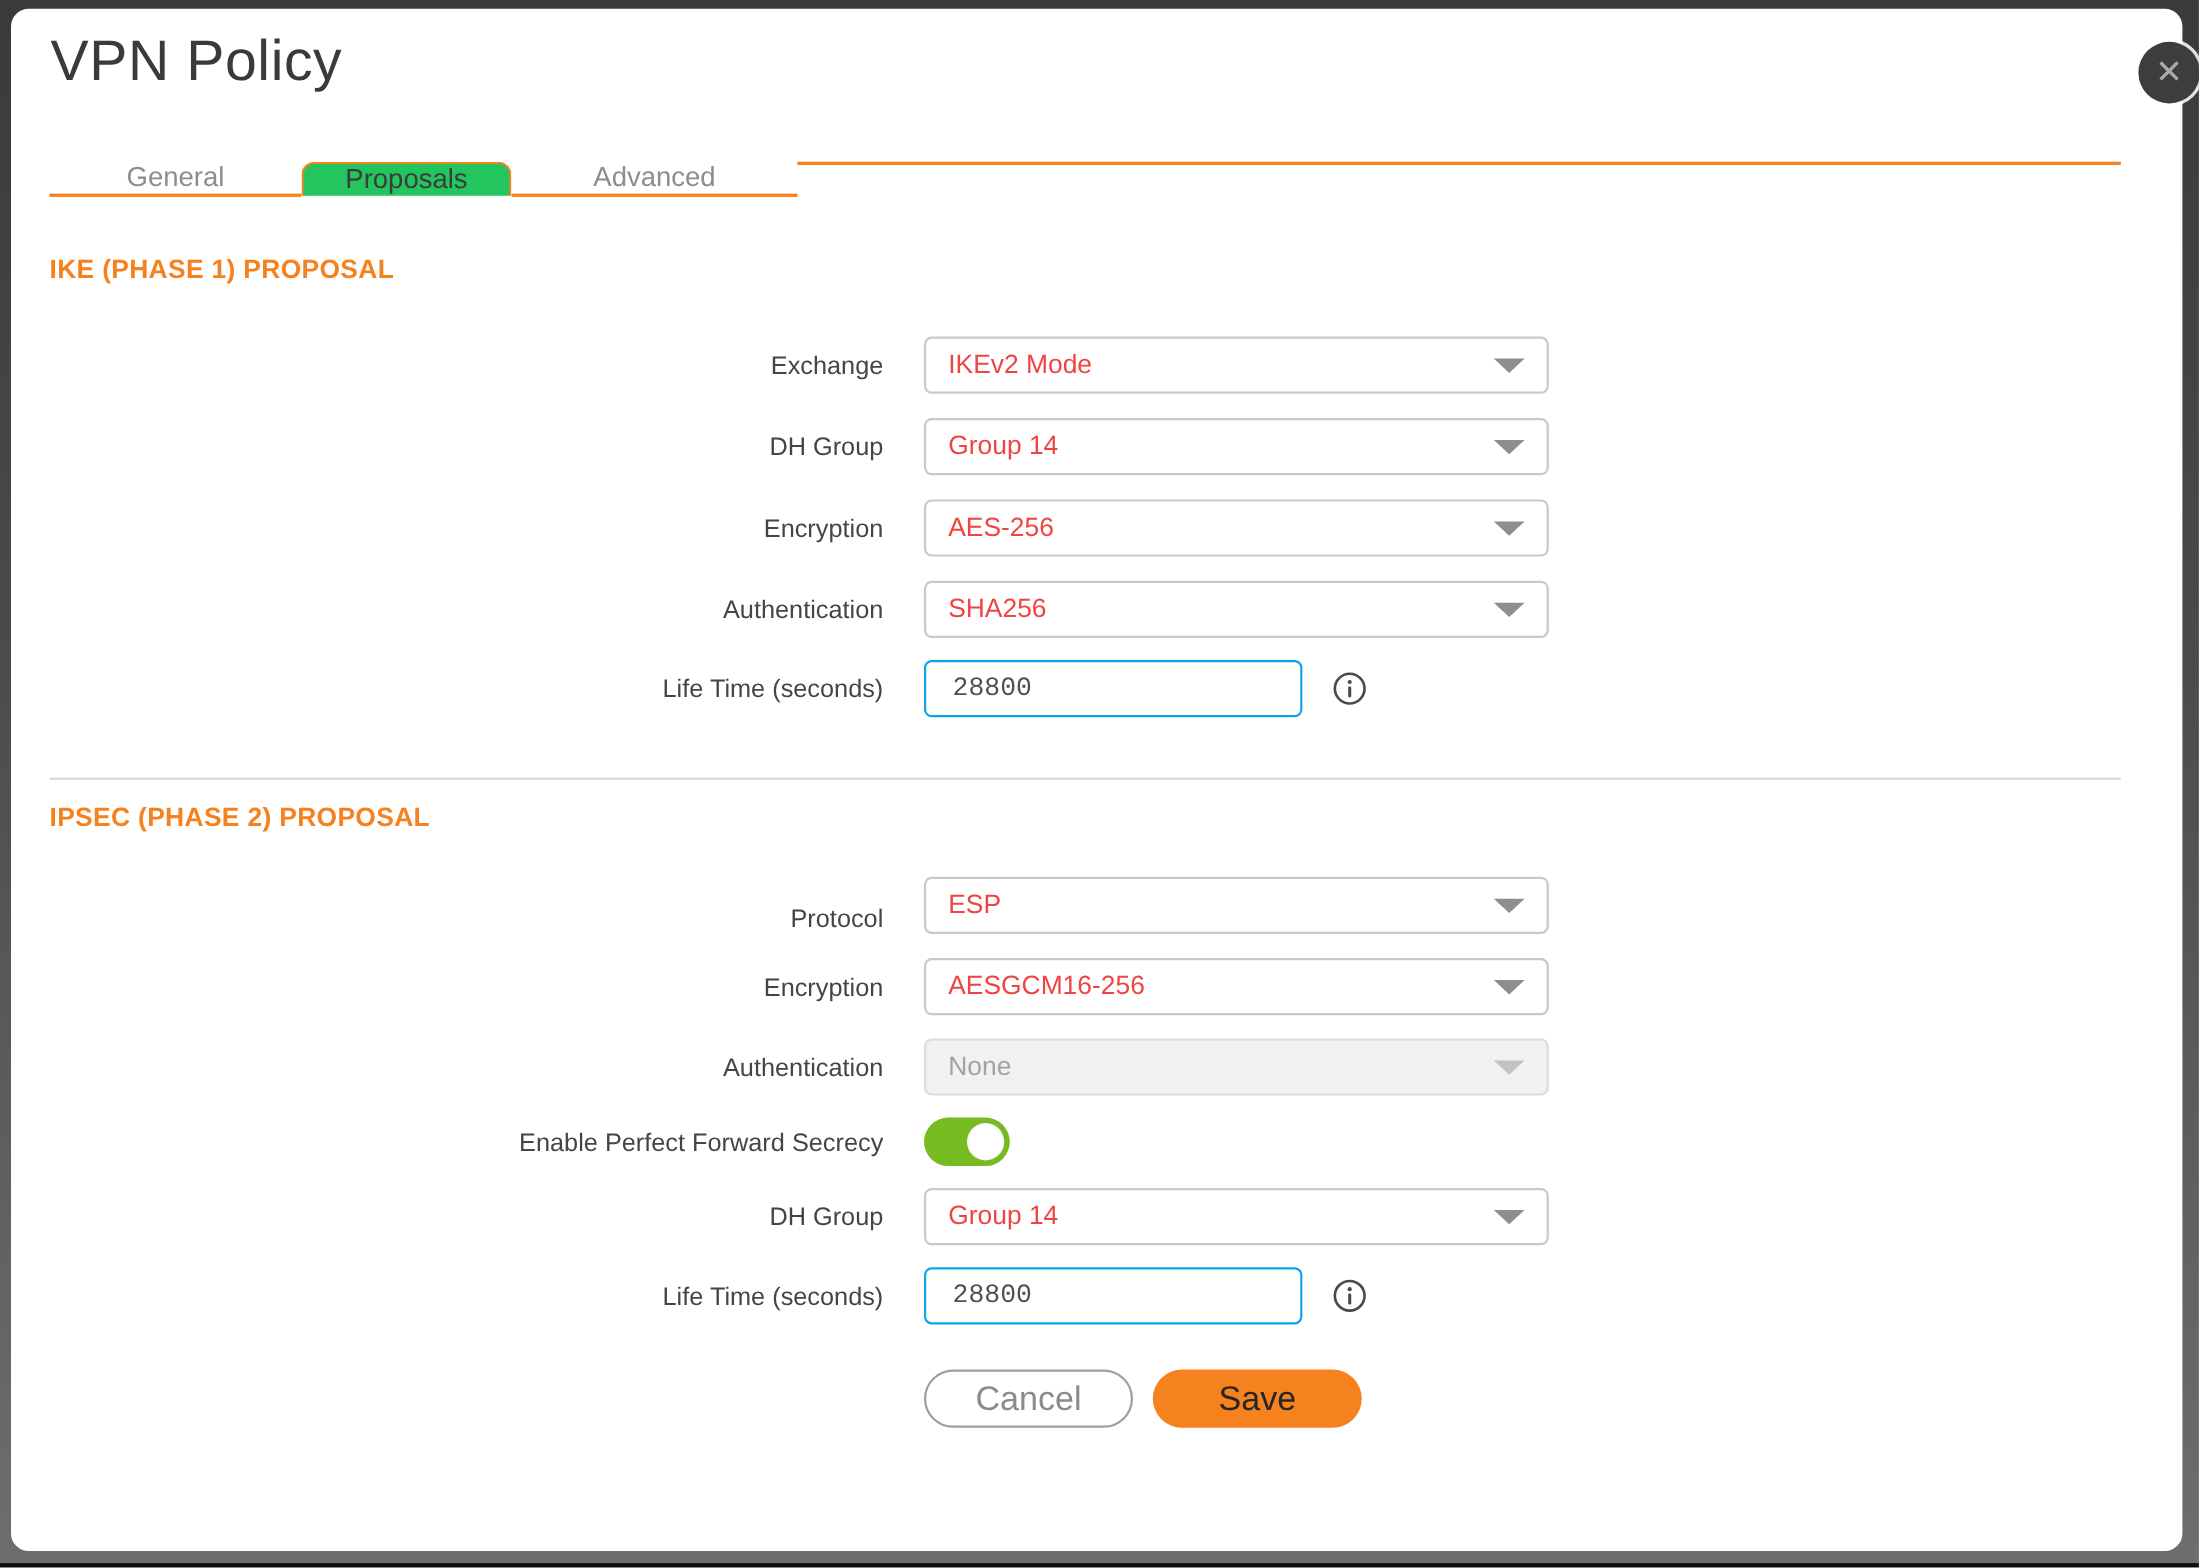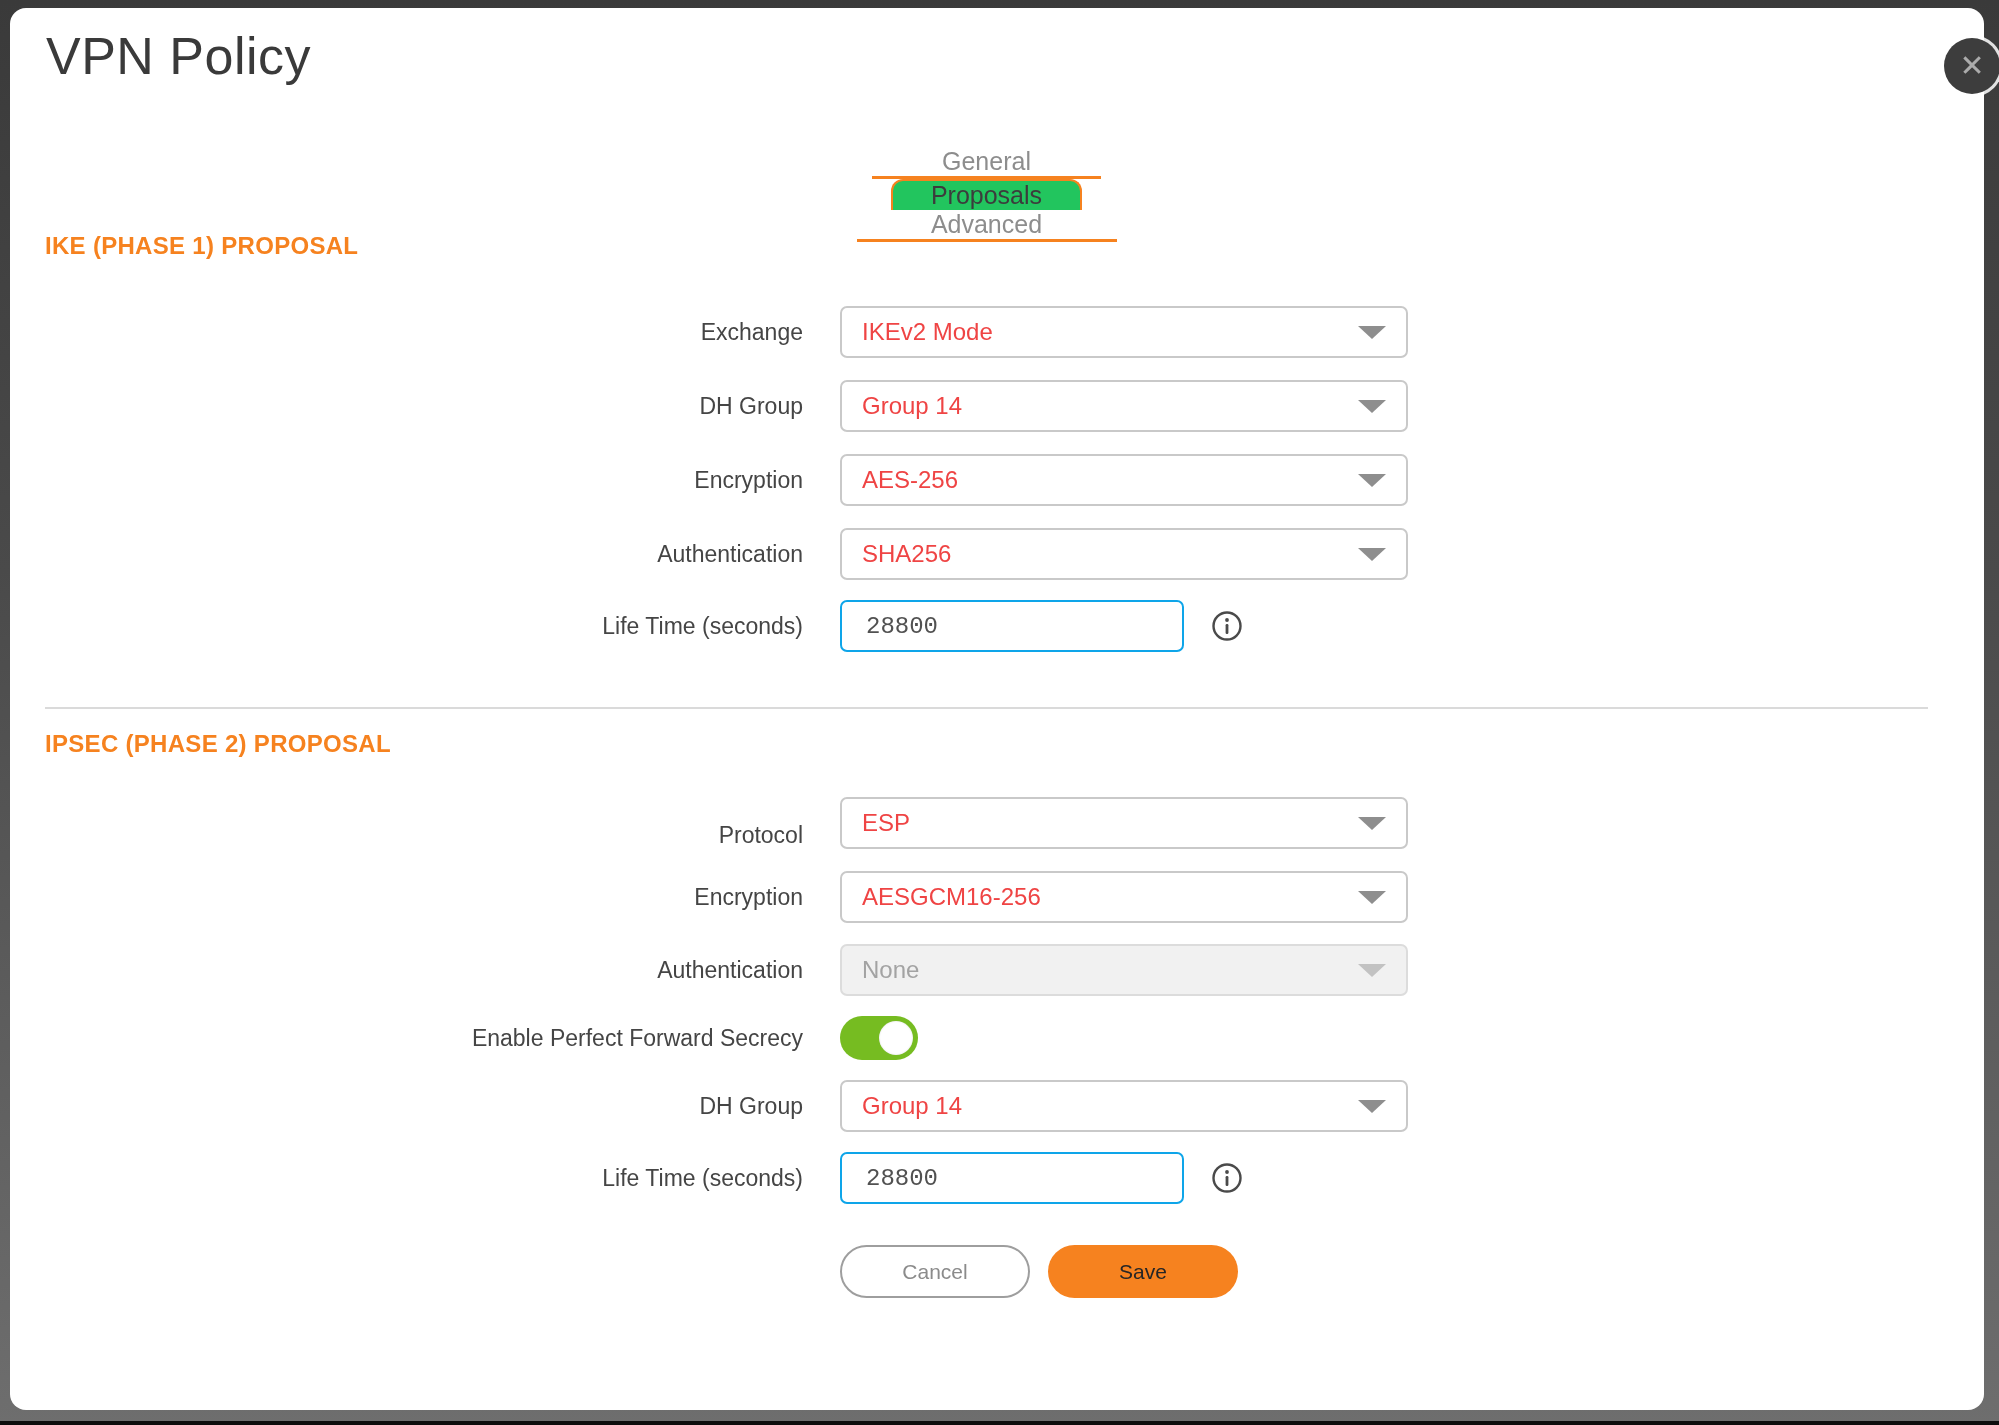--- a/index.html
+++ b/index.html
@@ -25,21 +25,21 @@
     position:absolute; left:1944px; top:38px; width:56px; height:56px;
     border-radius:50%; background:#3d3d3d; cursor:pointer;
     display:flex; align-items:center; justify-content:center;
     box-shadow:0 0 0 3px rgba(255,255,255,0.85);
   }
   .close-btn span { color:#ababab; font-size:30px; line-height:1; }
 
   
   .tabs {
     position:absolute; left:35px; top:139px; right:56px; height:72px;
-    display:flex; align-items:center;flex-direction:column;
+    display:flex; align-items:flex-start;
   }
   .tab {
     display:flex; align-items:center; justify-content:center;
     font-size:25px; color:#8d8d8d; cursor:pointer;
     border-bottom:3px solid var(--orange);
   }
   .tab-general { width:229px; }
   .tab-advanced { width:260px; }
   .tab-filler { flex:1; border-bottom:3px solid var(--orange); }
   .tab.active {
@@ -109,21 +109,21 @@
   .row-ips-enc      { top:863px; }
   .row-ips-auth     { top:936px; }
   .row-ips-pfs      { top:1008px; }
   .row-ips-dh       { top:1072px; }
   .row-ips-life     { top:1144px; }
 
   .footer {
     position:absolute; left:830px; top:1237px; display:flex; gap:18px;
   }
   .btn {
-    width:190px; height:53px; border-radius:27px; font-size:21px;
+    width:190px; height:53px; border-radius:27px; font-size:31px;
     display:flex; align-items:center; justify-content:center; cursor:pointer;
     font-family:"Liberation Sans", sans-serif;
   }
   .btn-cancel { background:#fff; border:2px solid #9e9e9e; color:#8b8b8b; }
   .btn-save   { background:var(--orange); border:none; color:#262626; font-weight:500; }
 </style>
 </head>
 <body>
 
 <div class="dialog">

